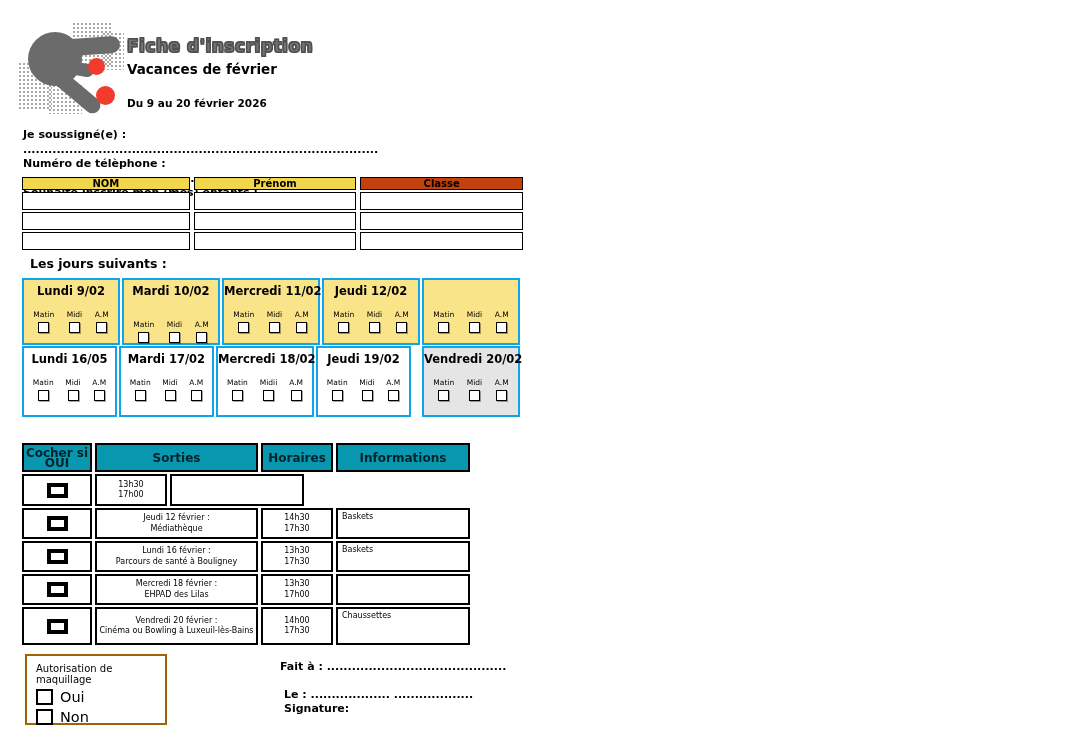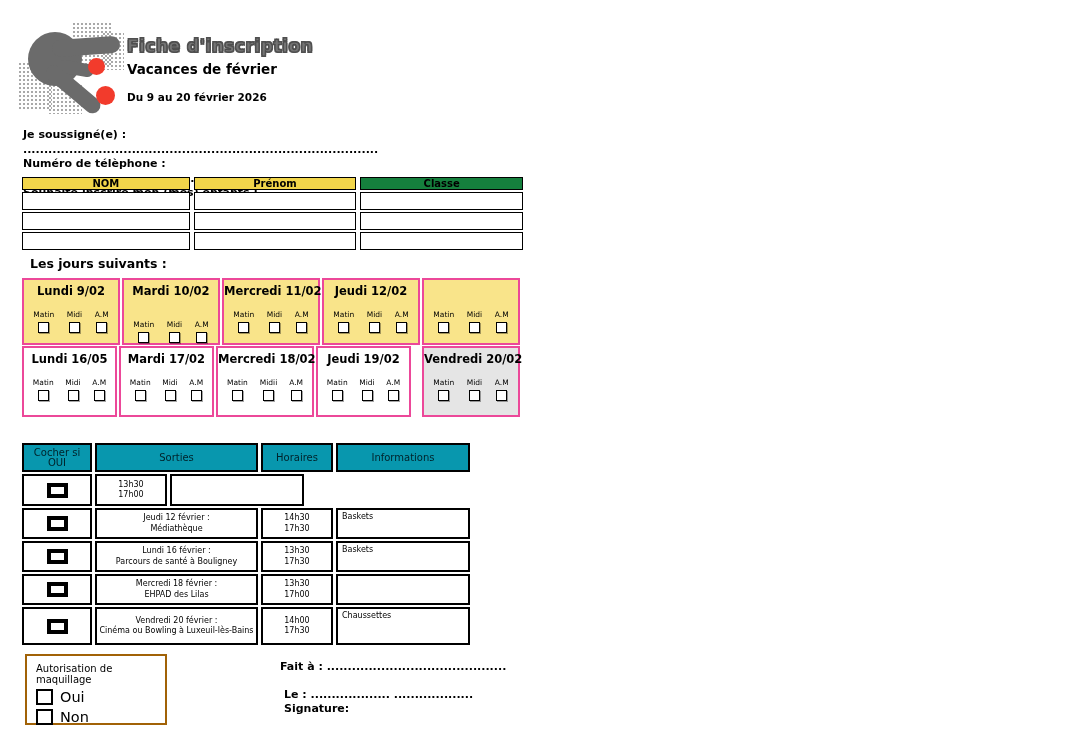--- a/index.html
+++ b/index.html
@@ -19,45 +19,45 @@
   .gray { position:absolute; background:#6b6b6b; }
   .red-dot { position:absolute; background:#f23b2c; border-radius:50%; }
   
   .title-block { position:absolute; left:127px; top:36px; }
   .main-title {
     font-size:17px; font-weight:bold; letter-spacing:.5px; color:#737373;
     -webkit-text-stroke:0.8px #4a4a4a;
     text-shadow:1px 1px 0 #555, -1px 1px 0 #555, 1px -1px 0 #555, -1px -1px 0 #555;
   }
   .sub-title { font-size:13.5px; font-weight:bold; margin-top:5px; }
-  .date-range { font-size:10.5px; font-weight:bold; margin-top:14px; }
+  .date-range { font-size:10.5px; font-weight:bold; margin-top:20px; }
   
   .intro { position:absolute; left:23px; top:128px; font-size:11px; font-weight:bold; line-height:14.5px; width:420px; }
   
   .children-table { position:absolute; left:22px; top:177px; width:501px; display:flex; flex-direction:column; gap:2px; }
   .ct-row { display:flex; gap:4px; }
   .ct-cell { border:1px solid #000; background:#fff; height:18px; }
   .ct-head { background:#f2d64b; height:13px; font-size:10px; font-weight:bold; text-align:center; line-height:12px; }
   .ct-c1 { width:169px; } .ct-c2 { width:164px; } .ct-c3 { width:164px; }
   
   .days-label { position:absolute; left:30px; top:256px; font-size:12.5px; font-weight:bold; }
   .days-table { position:absolute; left:22px; top:278px; width:498px; display:flex; flex-direction:column; gap:1px; }
   .week-row { display:flex; gap:2px; }
-  .day-cell { width:98px; border:2px solid #ec4899; height:67px; display:flex; flex-direction:column; }
+  .day-cell { width:98px; border:2px solid #0ea5e9; height:67px; display:flex; flex-direction:column; }
   .week2 .day-cell { height:71px; }
   .day-name { font-size:11.5px; font-weight:bold; text-align:center; margin-top:4px; height:15px; white-space:nowrap; }
   .slots { display:flex; justify-content:space-around; margin-top:11px; padding:0 3px; }
   .slot { display:flex; flex-direction:column; align-items:center; gap:3px; }
   .slot-label { font-size:7.5px; color:#000; }
   .cb-small { width:11px; height:11px; border:1px solid #000; background:#fff; box-shadow:1px 1px 0 rgba(0,0,0,.35); }
   
   .outings-table { position:absolute; left:22px; top:443px; display:flex; flex-direction:column; gap:2px; }
   .ot-row { display:flex; gap:3px; }
   .ot-cell { border:2px solid #000; background:#fff; display:flex; align-items:center; justify-content:center; flex-direction:column; }
-  .ot-head { font-size:10px; font-weight:normal; height:29px; text-align:center; line-height:10px; color:#00222a; }
+  .ot-head { font-size:12px; font-weight:bold; height:29px; text-align:center; line-height:10px; color:#00222a; }
   .ot-c1 { width:70px; } .ot-c2 { width:163px; } .ot-c3 { width:72px; } .ot-c4 { width:134px; }
   .ot-c4.body { align-items:flex-start; justify-content:flex-start; padding:2px 4px; }
   .ot-text { font-size:8px; line-height:10.5px; text-align:center; }
   .cb-big { width:21px; height:15px; border:4px solid #000; background:#fff; }
   
   .makeup-box { position:absolute; left:25px; top:654px; width:142px; height:71px; border:2px solid #a16207; padding:7px 9px 0 9px; background:#fff; }
   .makeup-title { font-size:10px; }
   .makeup-opt { display:flex; align-items:center; gap:7px; margin-top:4px; }
   .cb-med { width:17px; height:16px; border:2px solid #000; background:#fff; flex:none; }
   .makeup-opt-label { font-size:14.5px; }
@@ -93,21 +93,21 @@
   <div class="intro">
     <div>Je soussigné(e) : .....................................................................................</div>
     <div>Numéro de télèphone : ..............................................................................</div>
     <div>Souhaite inscrire mon (mes) enfants :</div>
   </div>
 
   <div class="children-table" id="childrenTable">
       <div class="ct-row">
         <div class="ct-cell ct-head ct-c1" style="background: rgb(242, 214, 75);">NOM</div>
         <div class="ct-cell ct-head ct-c2" style="background: rgb(242, 214, 75);">Prénom</div>
-        <div class="ct-cell ct-head ct-c3" style="background: #15803d;">Classe</div>
+        <div class="ct-cell ct-head ct-c3" style="background: #c2410c;">Classe</div>
       </div>
       <div class="ct-row">
         <div class="ct-cell ct-c1"></div>
         <div class="ct-cell ct-c2"></div>
         <div class="ct-cell ct-c3"></div>
       </div>
       <div class="ct-row">
         <div class="ct-cell ct-c1"></div>
         <div class="ct-cell ct-c2"></div>
         <div class="ct-cell ct-c3"></div>

